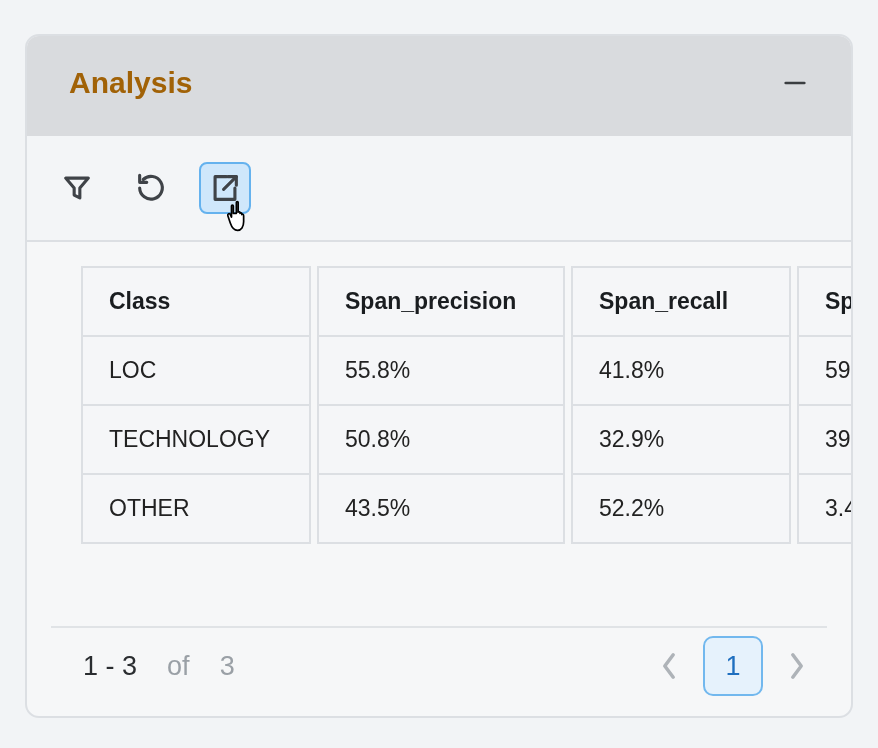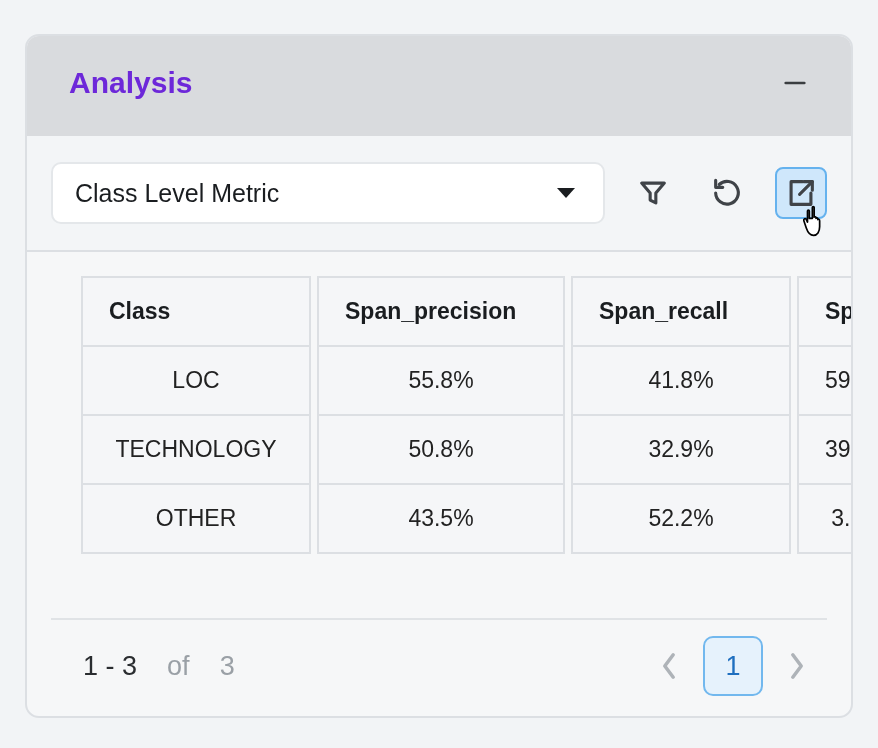--- a/index.html
+++ b/index.html
@@ -20,21 +20,21 @@
     overflow: hidden;
   }
   .card-header {
     background: #d9dbde;
     padding: 30px 42px 36px 42px;
     display: flex; align-items: center; justify-content: space-between;
   }
   .card-title {
     font-size: 30px;
     font-weight: 700;
-    color: #6d28d9;
+    color: #a16207;
   }
   .collapse-btn {
     width: 28px; height: 28px;
     display: flex; align-items: center; justify-content: center;
     color: #3a3d40;
     cursor: pointer;
   }
   .collapse-btn svg { width: 28px; height: 28px; }
 
   .controls-bar {
@@ -91,29 +91,29 @@
   .tbl th, .tbl td {
     border: 2px solid #dcdfe3;
     background: #f5f6f8;
     font-size: 23px;
     text-align: left;
     padding: 20px 26px;
     overflow: hidden;
     white-space: nowrap;
   }
   .tbl th { font-weight: 700; }
-  .tbl td { font-weight: 400; color: #222; text-align: center; }
+  .tbl td { font-weight: 400; color: #222; }
   .tbl thead th { border-bottom-width: 2px; }
   .tbl tbody td { border-top: none; }
 
   .footer {
     position: absolute;
     left: 24px; right: 24px; bottom: 20px;
     border-top: 2px solid #e0e3e6;
-    padding-top: 16px;
+    padding-top: 8px;
     display: flex; align-items: center; justify-content: space-between;
   }
   .pag-left {
     font-size: 27px; font-weight: 400; color: #9aa0a6;
     padding-left: 32px;
   }
   .pag-left .dark { color: #2a2d30; font-weight: 500; }
   .pag-right { display: flex; align-items: center; gap: 16px; padding-right: 12px; }
   .nav-chevron { color: #aeb3b8; width: 36px; height: 36px; display:flex; align-items:center; justify-content:center; cursor: pointer; }
   .nav-chevron svg { width: 18px; height: 28px; stroke: currentColor; }
@@ -134,24 +134,20 @@
   <div class="card-header">
     <div class="card-title">Analysis</div>
     <div class="collapse-btn">
       <svg viewBox="0 0 24 24" fill="none">
           <line x1="4" y1="12" x2="20" y2="12" stroke="currentColor" stroke-width="2.2" stroke-linecap="round"></line>
         </svg>
     </div>
   </div>
 
   <div class="controls-bar">
-    <div class="select">
-      <span class="select-label">Class Level Metric</span>
-      <span class="caret"></span>
-    </div>
     <div class="icon-btn">
       <svg viewBox="0 0 24 24" fill="none" stroke-width="2.2" stroke-linecap="round" stroke-linejoin="round">
         <path d="M4 5 H20 L14 12 V19 L10 17 V12 Z"></path>
       </svg>
     </div>
     <div class="icon-btn">
       <svg viewBox="0 0 24 24" fill="none" stroke-width="2.2" stroke-linecap="round" stroke-linejoin="round">
         <path d="M4 12 A8 8 0 1 0 6.5 6"></path>
         <polyline points="4 4 4 9 9 9" transform="translate(0 -1)"></polyline>
       </svg>

